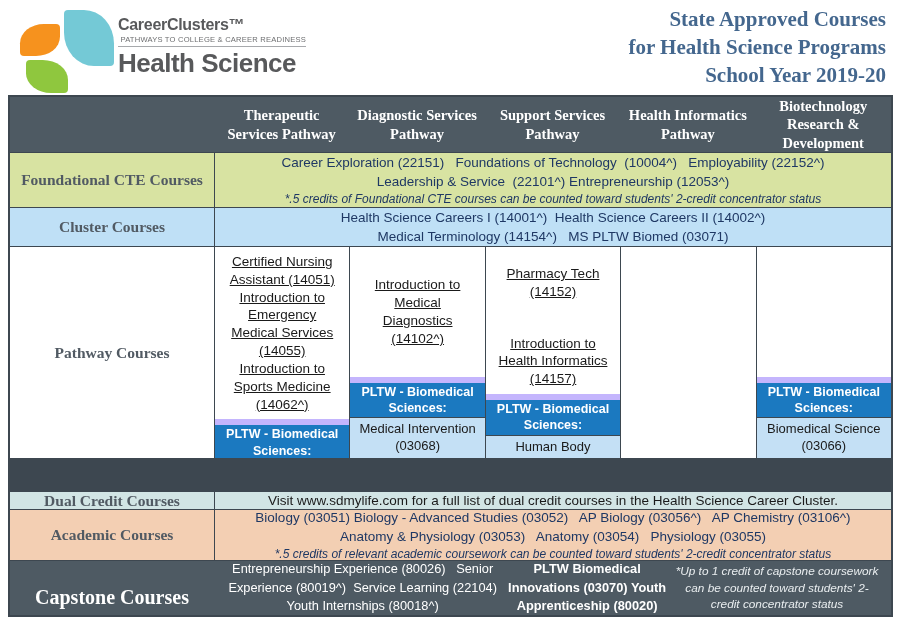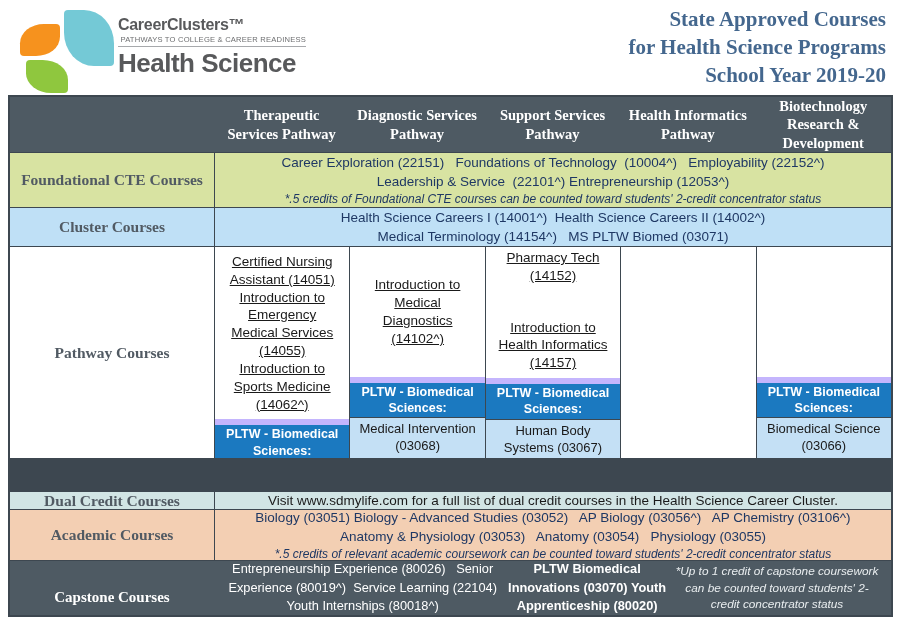--- a/index.html
+++ b/index.html
@@ -79,37 +79,37 @@
   .black-text { color:#1a1a1a; }
 
   
   .pathway-col { display:flex; flex-direction:column; background:#ffffff; }
   .pathway-white {
     flex:1 1 auto; display:flex; flex-direction:column; align-items:flex-end;
     text-align:center; font-size:13.5px; line-height:1.32; color:#1a1a1a; padding:6px 8px;text-decoration:underline;
   }
   .pw-evenly { justify-content:space-evenly; }
   .pw-center { justify-content:center; }
-  .pw-top { justify-content:flex-start; gap:34px; padding-top:2px; }
+  .pw-top { justify-content:flex-start; gap:34px; padding-top:18px; }
   .pltw-hdr {
     flex:0 0 36px; border-top:6px solid #c4b5fd; background:#1b79c0;
     display:flex; align-items:center; justify-content:center; text-align:center;
     color:#ffffff; font-weight:bold; font-size:12.5px; line-height:1.3; padding:1px 8px;
   }
   .pltw-course {
     flex:0 0 41px; border-top:1px solid #3d4750; background:#c4e0f5;
     display:flex; align-items:center; justify-content:center; text-align:center;
     color:#1a1a1a; font-size:13px; line-height:1.3; padding:1px 8px;
   }
 
   
   .cap-row { display:flex; }
   .cap-label {
     width:204px; flex:0 0 auto; display:flex; align-items:center; justify-content:center;
-    font-family:"Liberation Serif", serif; font-weight:bold; font-size:15px; color:#ffffff;margin-top:19px;
+    font-family:"Liberation Serif", serif; font-weight:bold; font-size:20px; color:#ffffff;margin-top:19px;
   }
   .cap-content {
     flex:1 1 auto; display:flex; align-items:center; justify-content:center;
     text-align:center; color:#ffffff; padding:2px 8px;
   }
   .cap-line1 { font-size:12.8px; line-height:1.45; white-space:pre-wrap; }
   .cap-line2 { font-size:12.8px; font-weight:bold; line-height:1.45; white-space:pre-wrap; }
   .cap-note { font-size:11.8px; font-style:italic; line-height:1.4; color:#e9edef; white-space:pre-wrap; }
 </style>
 </head>

